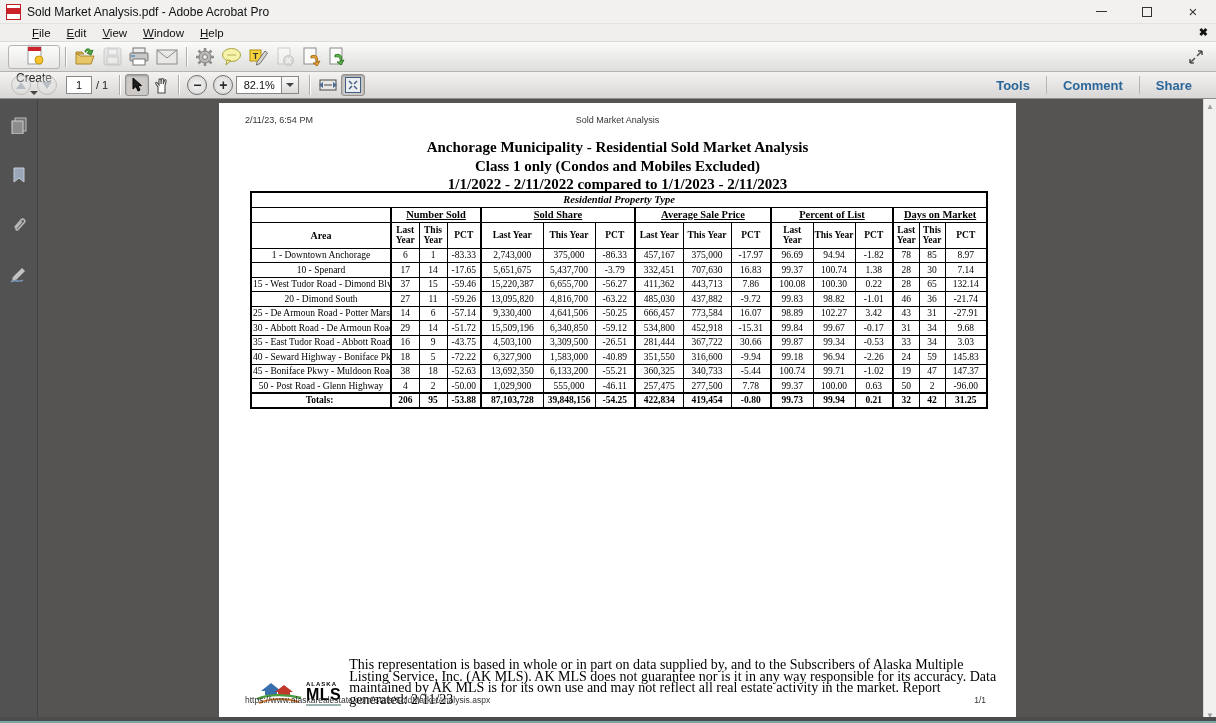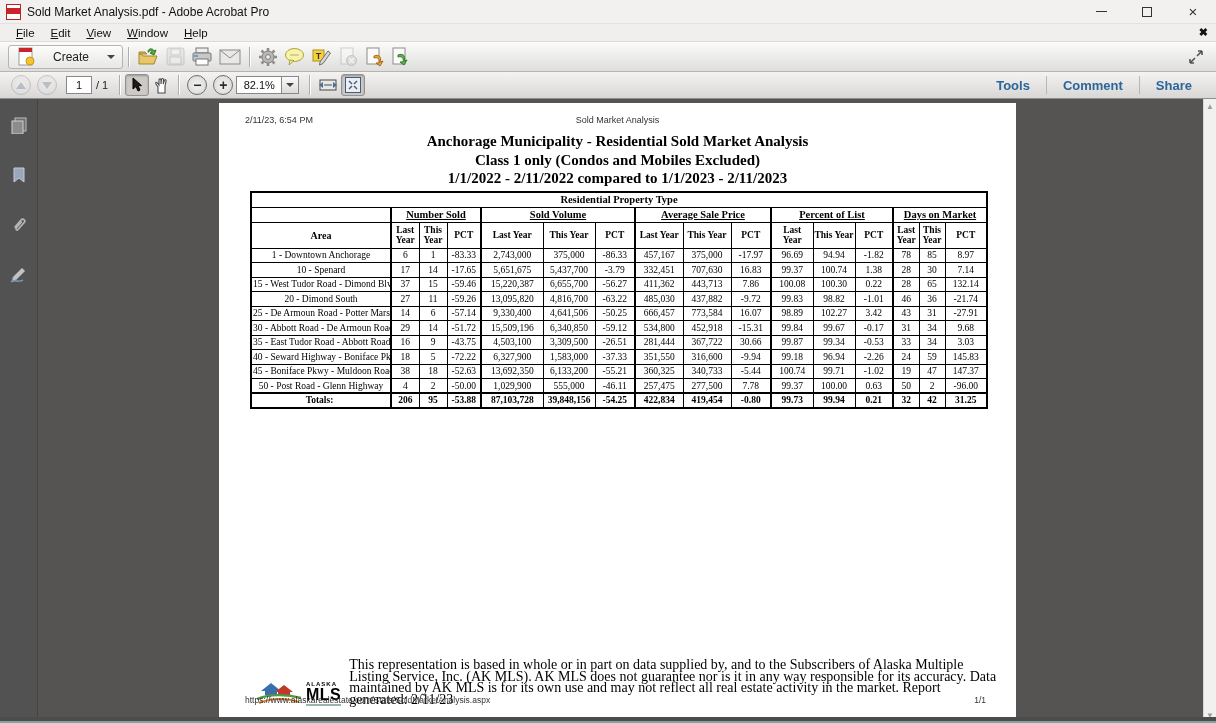--- a/index.html
+++ b/index.html
@@ -11,38 +11,38 @@
             border-bottom:1px solid #e3e2e1;}
   .titlebar .apptitle{font-size:12px;color:#111;margin-left:6px;flex:1;}
   .winctrl{display:flex;height:100%;}
   .winbtn{width:46px;display:flex;align-items:center;justify-content:center;color:#333;cursor:default;}
   .glyph-min{width:11px;height:1px;background:#333;display:inline-block;}
   .glyph-max{width:10px;height:10px;border:1px solid #333;display:inline-block;}
   .glyph-close{font-size:15px;line-height:1;color:#333;}
   .pdfico{width:15px;height:16px;position:relative;background:#fff;border:1px solid #b22;display:inline-block;}
   .pdfico::before{content:"";position:absolute;left:0;top:3px;width:13px;height:6px;background:#cc2229;}
   
-  .menubar{height:18px;background:#f0efee;display:flex;align-items:center;padding-left:8px;
+  .menubar{height:18px;background:#f0efee;display:flex;align-items:center;padding-left:24px;
            border-bottom:1px solid #dcdbda;font-size:11.5px;color:#111;}
   .menu-item{padding:1px 8px;cursor:default;}
   .menubar .spacer{flex:1;}
   .closedoc{margin-right:8px;font-size:11px;color:#111;font-weight:bold;cursor:default;}
   
   .toolbar1{height:30px;background:linear-gradient(#fbfbfa,#dededd);border-bottom:1px solid #b5b4b3;
             display:flex;align-items:center;padding:0 8px;}
   .toolbar2{height:27px;background:linear-gradient(#f4f3f2,#d8d7d6);border-bottom:1px solid #8f8e8d;
             display:flex;align-items:center;padding:0 8px;}
   .tbtn{height:26px;min-width:26px;display:flex;align-items:center;justify-content:center;
         border:1px solid transparent;border-radius:3px;background:transparent;padding:0 2px;cursor:default;}
   .tbtn.small{height:22px;min-width:24px;}
   .tbtn.pressed{background:#ccc9c6;border-color:#95918e;box-shadow:inset 0 1px 2px rgba(0,0,0,.25);}
   .tbtn.disabled{opacity:.42;}
   .vsep{width:1px;height:20px;background:#aeadac;margin:0 5px;box-shadow:1px 0 0 #fff;}
-  .createbtn{display:flex;align-items:center;gap:18px;border:1px solid #b7b5b3;border-radius:3px;
-             height:24px;padding:0 7px;font-size:12px;color:#222;background:linear-gradient(#fcfcfb,#e8e7e6);}
+  .createbtn{display:flex;align-items:center;gap:6px;border:1px solid #b7b5b3;border-radius:3px;
+             height:24px;padding:0 7px;font-size:12px;color:#222;background:linear-gradient(#fcfcfb,#e8e7e6);flex-direction:column;}
   .dropcaret{width:0;height:0;border-left:4px solid transparent;border-right:4px solid transparent;
              border-top:4px solid #444;display:inline-block;}
   .pagebox,.zoombox{height:18px;border:1px solid #8a8886;background:#fff;font-size:11px;color:#111;
                     text-align:center;font-family:"Liberation Sans",sans-serif;}
   .pagebox{width:26px;}
   .zoombox{width:46px;}
   .zoomdrop{height:18px;width:17px;border:1px solid #8a8886;border-left:none;
             background:linear-gradient(#fafafa,#dcdbda);display:flex;align-items:center;justify-content:center;}
   .pagetotal{font-size:11px;color:#222;margin:0 6px 0 4px;}
   .rightlinks{margin-left:auto;display:flex;align-items:center;height:100%;}
@@ -62,28 +62,28 @@
   .docarea{position:relative;flex:1;background:#555453;}
   .vscroll{position:absolute;right:0;top:0;width:13px;height:100%;background:#f1f1f0;border-left:1px solid #d9d8d7;
            display:flex;flex-direction:column;justify-content:space-between;align-items:center;}
   .scr-arrow{font-size:8px;color:#9b9b9b;padding:3px 0;cursor:default;}
   
   .pdfpage{position:absolute;left:181px;top:4px;width:797px;height:616px;background:#fff;
            font-family:"Liberation Serif",serif;color:#000;}
   .printhdr{position:absolute;top:12px;left:26px;right:26px;font-family:"Liberation Sans",sans-serif;
             font-size:9px;color:#333;}
   .printhdr .center{position:absolute;left:0;right:0;text-align:center;}
-  .doctitles{position:absolute;top:29px;left:0;right:0;text-align:center;font-weight:bold;
+  .doctitles{position:absolute;top:35px;left:0;right:0;text-align:center;font-weight:bold;
              font-size:15px;line-height:18.5px;}
   .tablewrap{position:absolute;top:88px;left:31px;}
   table.mls{border-collapse:collapse;table-layout:fixed;width:736px;border:2px solid #000;
             font-family:"Liberation Serif",serif;}
   table.mls th,table.mls td{border:1px solid #000;text-align:center;overflow:hidden;padding:0 1px;}
   table.mls .gb{border-left-width:2px;}
-  th.thtop{font-size:10.5px;height:15px;font-weight:bold;}
+  th.thtop{font-size:10.5px;height:15px;font-weight:bold;font-style:italic;}
   th.grp{font-size:10.5px;height:15px;font-weight:bold;text-decoration:underline;}
   th.sub{font-size:9.5px;line-height:1.08;height:26px;font-weight:bold;white-space:normal;padding:1px 2px;}
   th.areahdr{font-size:10px;font-weight:bold;}
   table.mls td{font-size:9.5px;height:14.5px;white-space:nowrap;}
   tr.total td{border-top:2px solid #000;font-weight:bold;}
   tr.total td.tlabel{text-align:center;padding-right:4px;}
   
   .mlsfooter{position:absolute;top:556px;left:36px;display:flex;align-items:flex-start;gap:8px;}
   .logo{display:flex;align-items:center;gap:3px;margin-top:20px;}
   .logotext{line-height:1;}
@@ -353,21 +353,21 @@
                 <col style="width:26px">
                 <col style="width:42px">
               </colgroup>
               <tbody>
                 <tr>
                   <th class="thtop" colspan="16">Residential Property Type</th>
                 </tr>
                 <tr>
                   <th></th>
                   <th class="grp gb" colspan="3">Number Sold</th>
-                  <th class="grp gb" colspan="3">Sold Volume</th>
+                  <th class="grp gb" colspan="3">Sold Share</th>
                   <th class="grp gb" colspan="3">Average Sale Price</th>
                   <th class="grp gb" colspan="3">Percent of List</th>
                   <th class="grp gb" colspan="3">Days on Market</th>
                 </tr>
                 <tr>
                   <th class="areahdr">Area</th>
                   <th class="sub gb">Last Year</th>
                   <th class="sub">This Year</th>
                   <th class="sub">PCT</th>
                   <th class="sub gb">Last Year</th>
@@ -509,21 +509,21 @@
                   <td class="">34</td>
                   <td class="">3.03</td>
                 </tr>
                 <tr>
                   <td class="">40 - Seward Highway - Boniface Pkwy</td>
                   <td class="gb">18</td>
                   <td class="">5</td>
                   <td class="">-72.22</td>
                   <td class="gb">6,327,900</td>
                   <td class="">1,583,000</td>
-                  <td class="">-37.33</td>
+                  <td class="">-40.89</td>
                   <td class="gb">351,550</td>
                   <td class="">316,600</td>
                   <td class="">-9.94</td>
                   <td class="gb">99.18</td>
                   <td class="">96.94</td>
                   <td class="">-2.26</td>
                   <td class="gb">24</td>
                   <td class="">59</td>
                   <td class="">145.83</td>
                 </tr>

